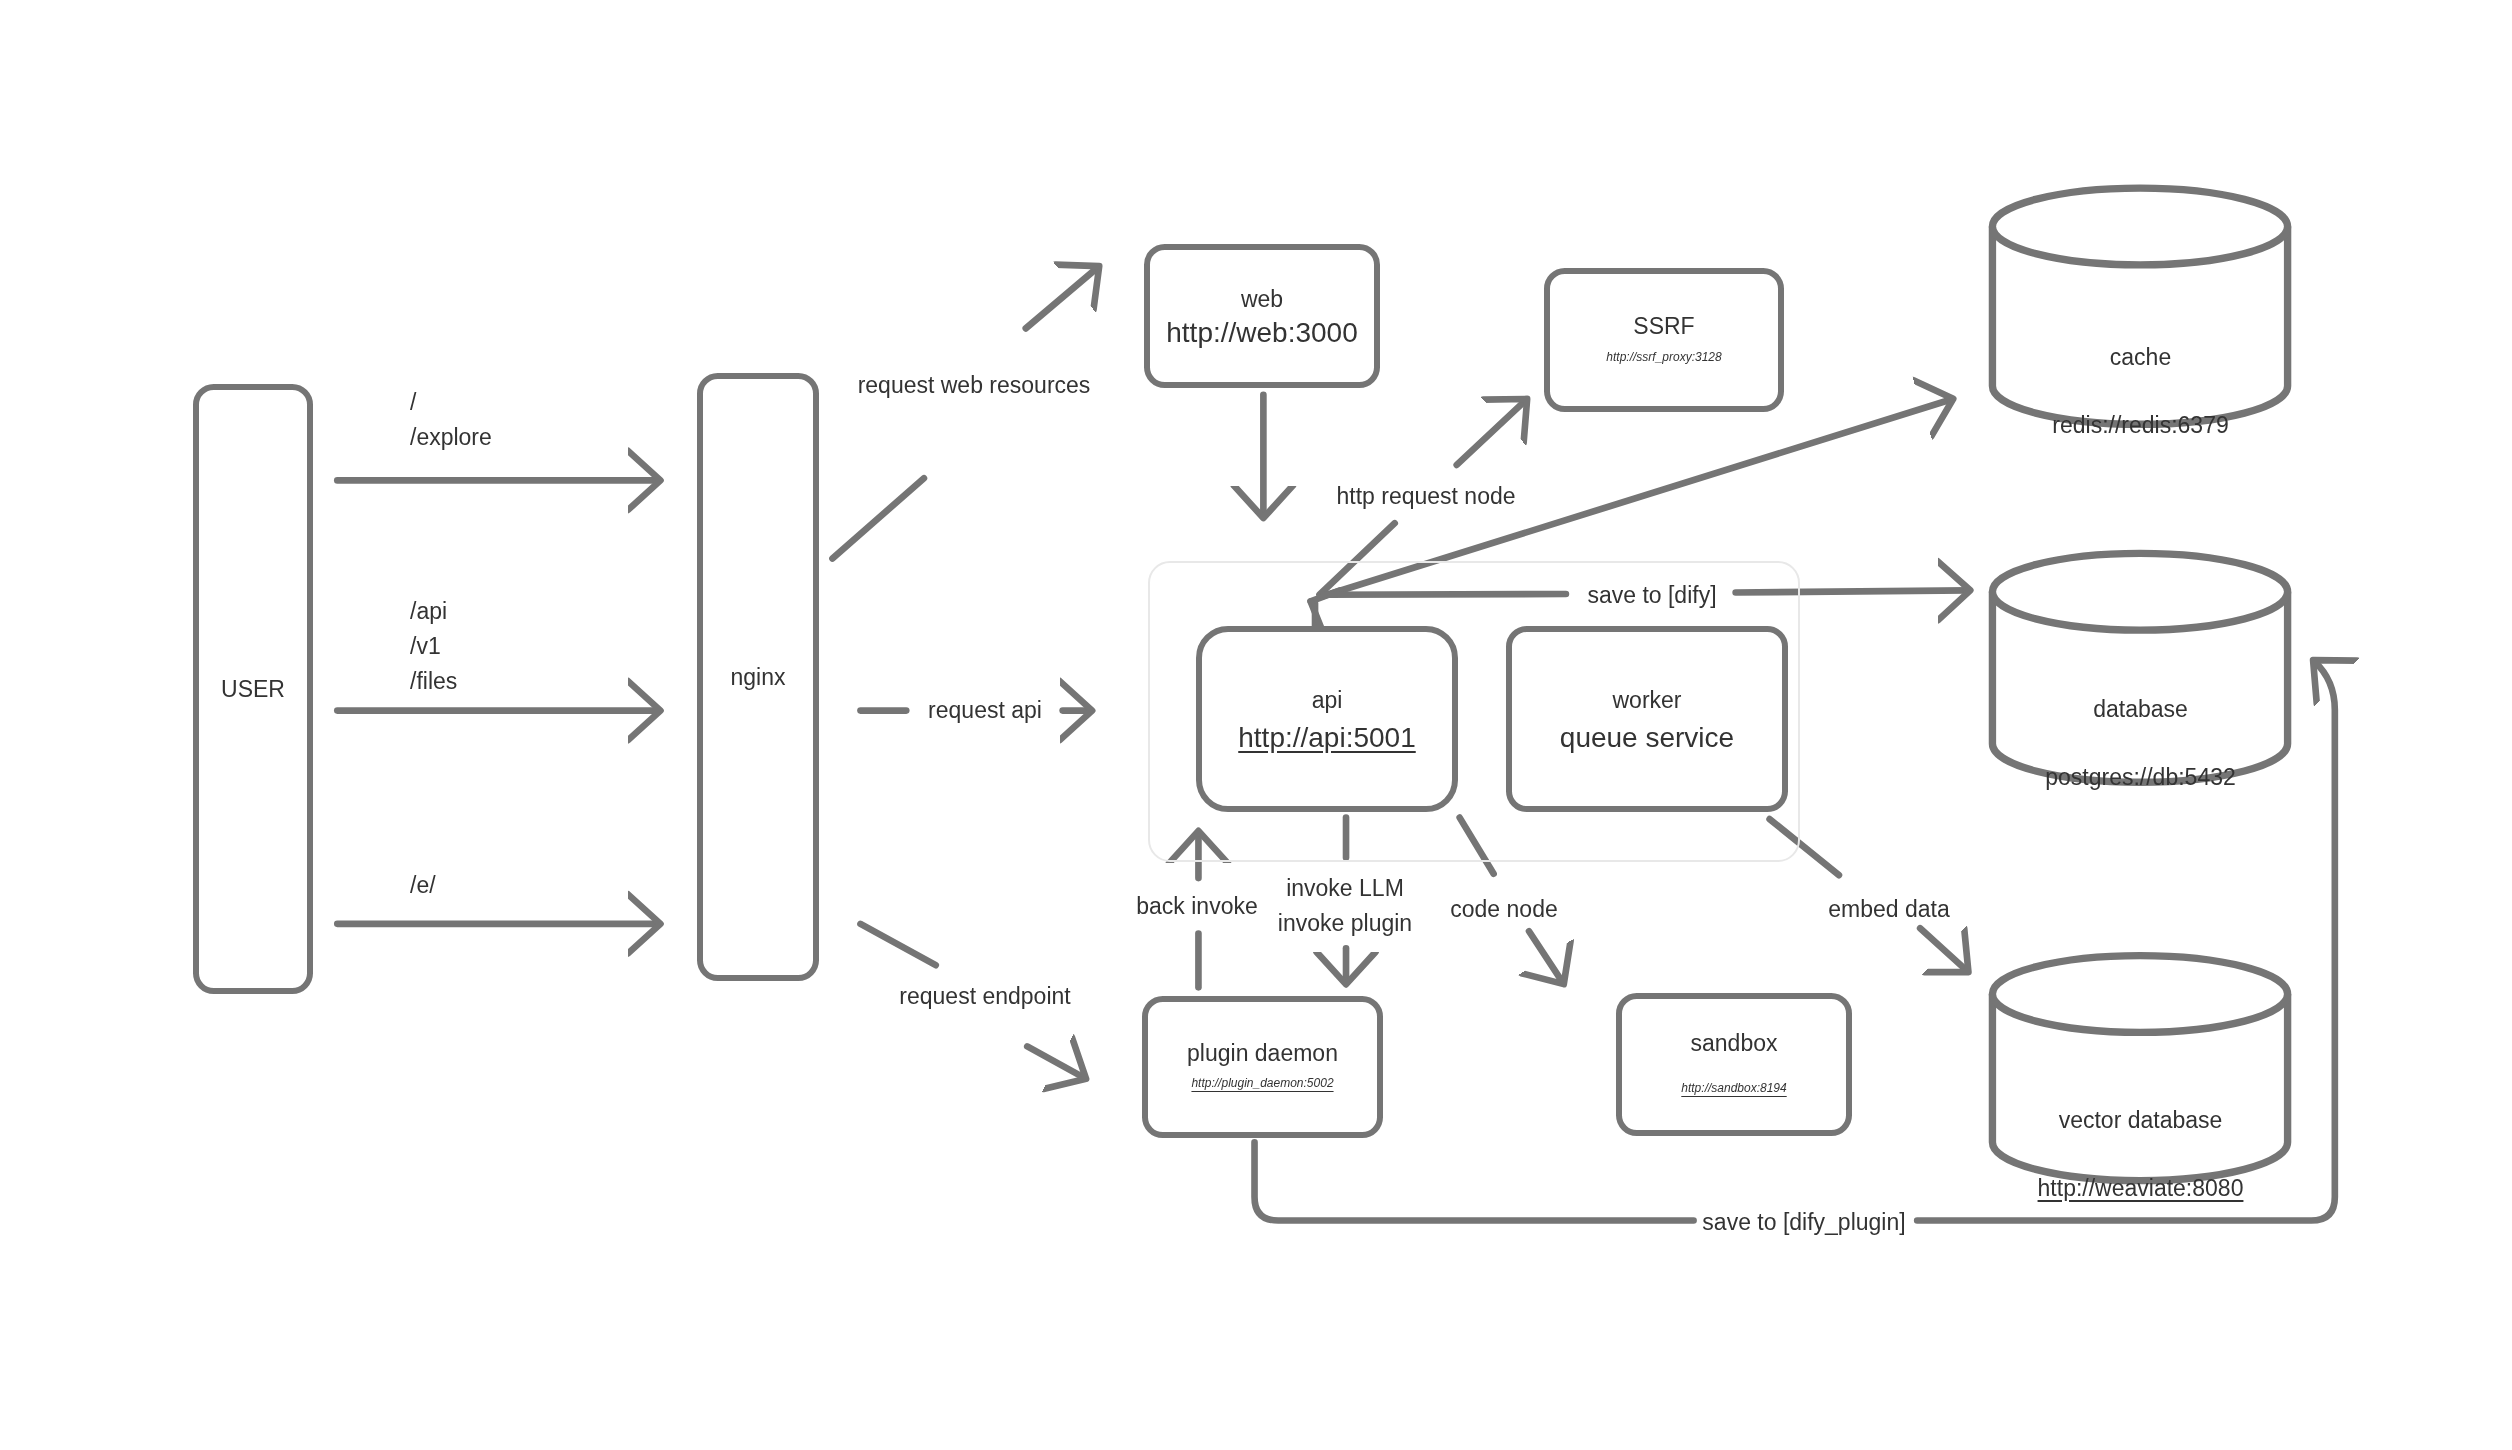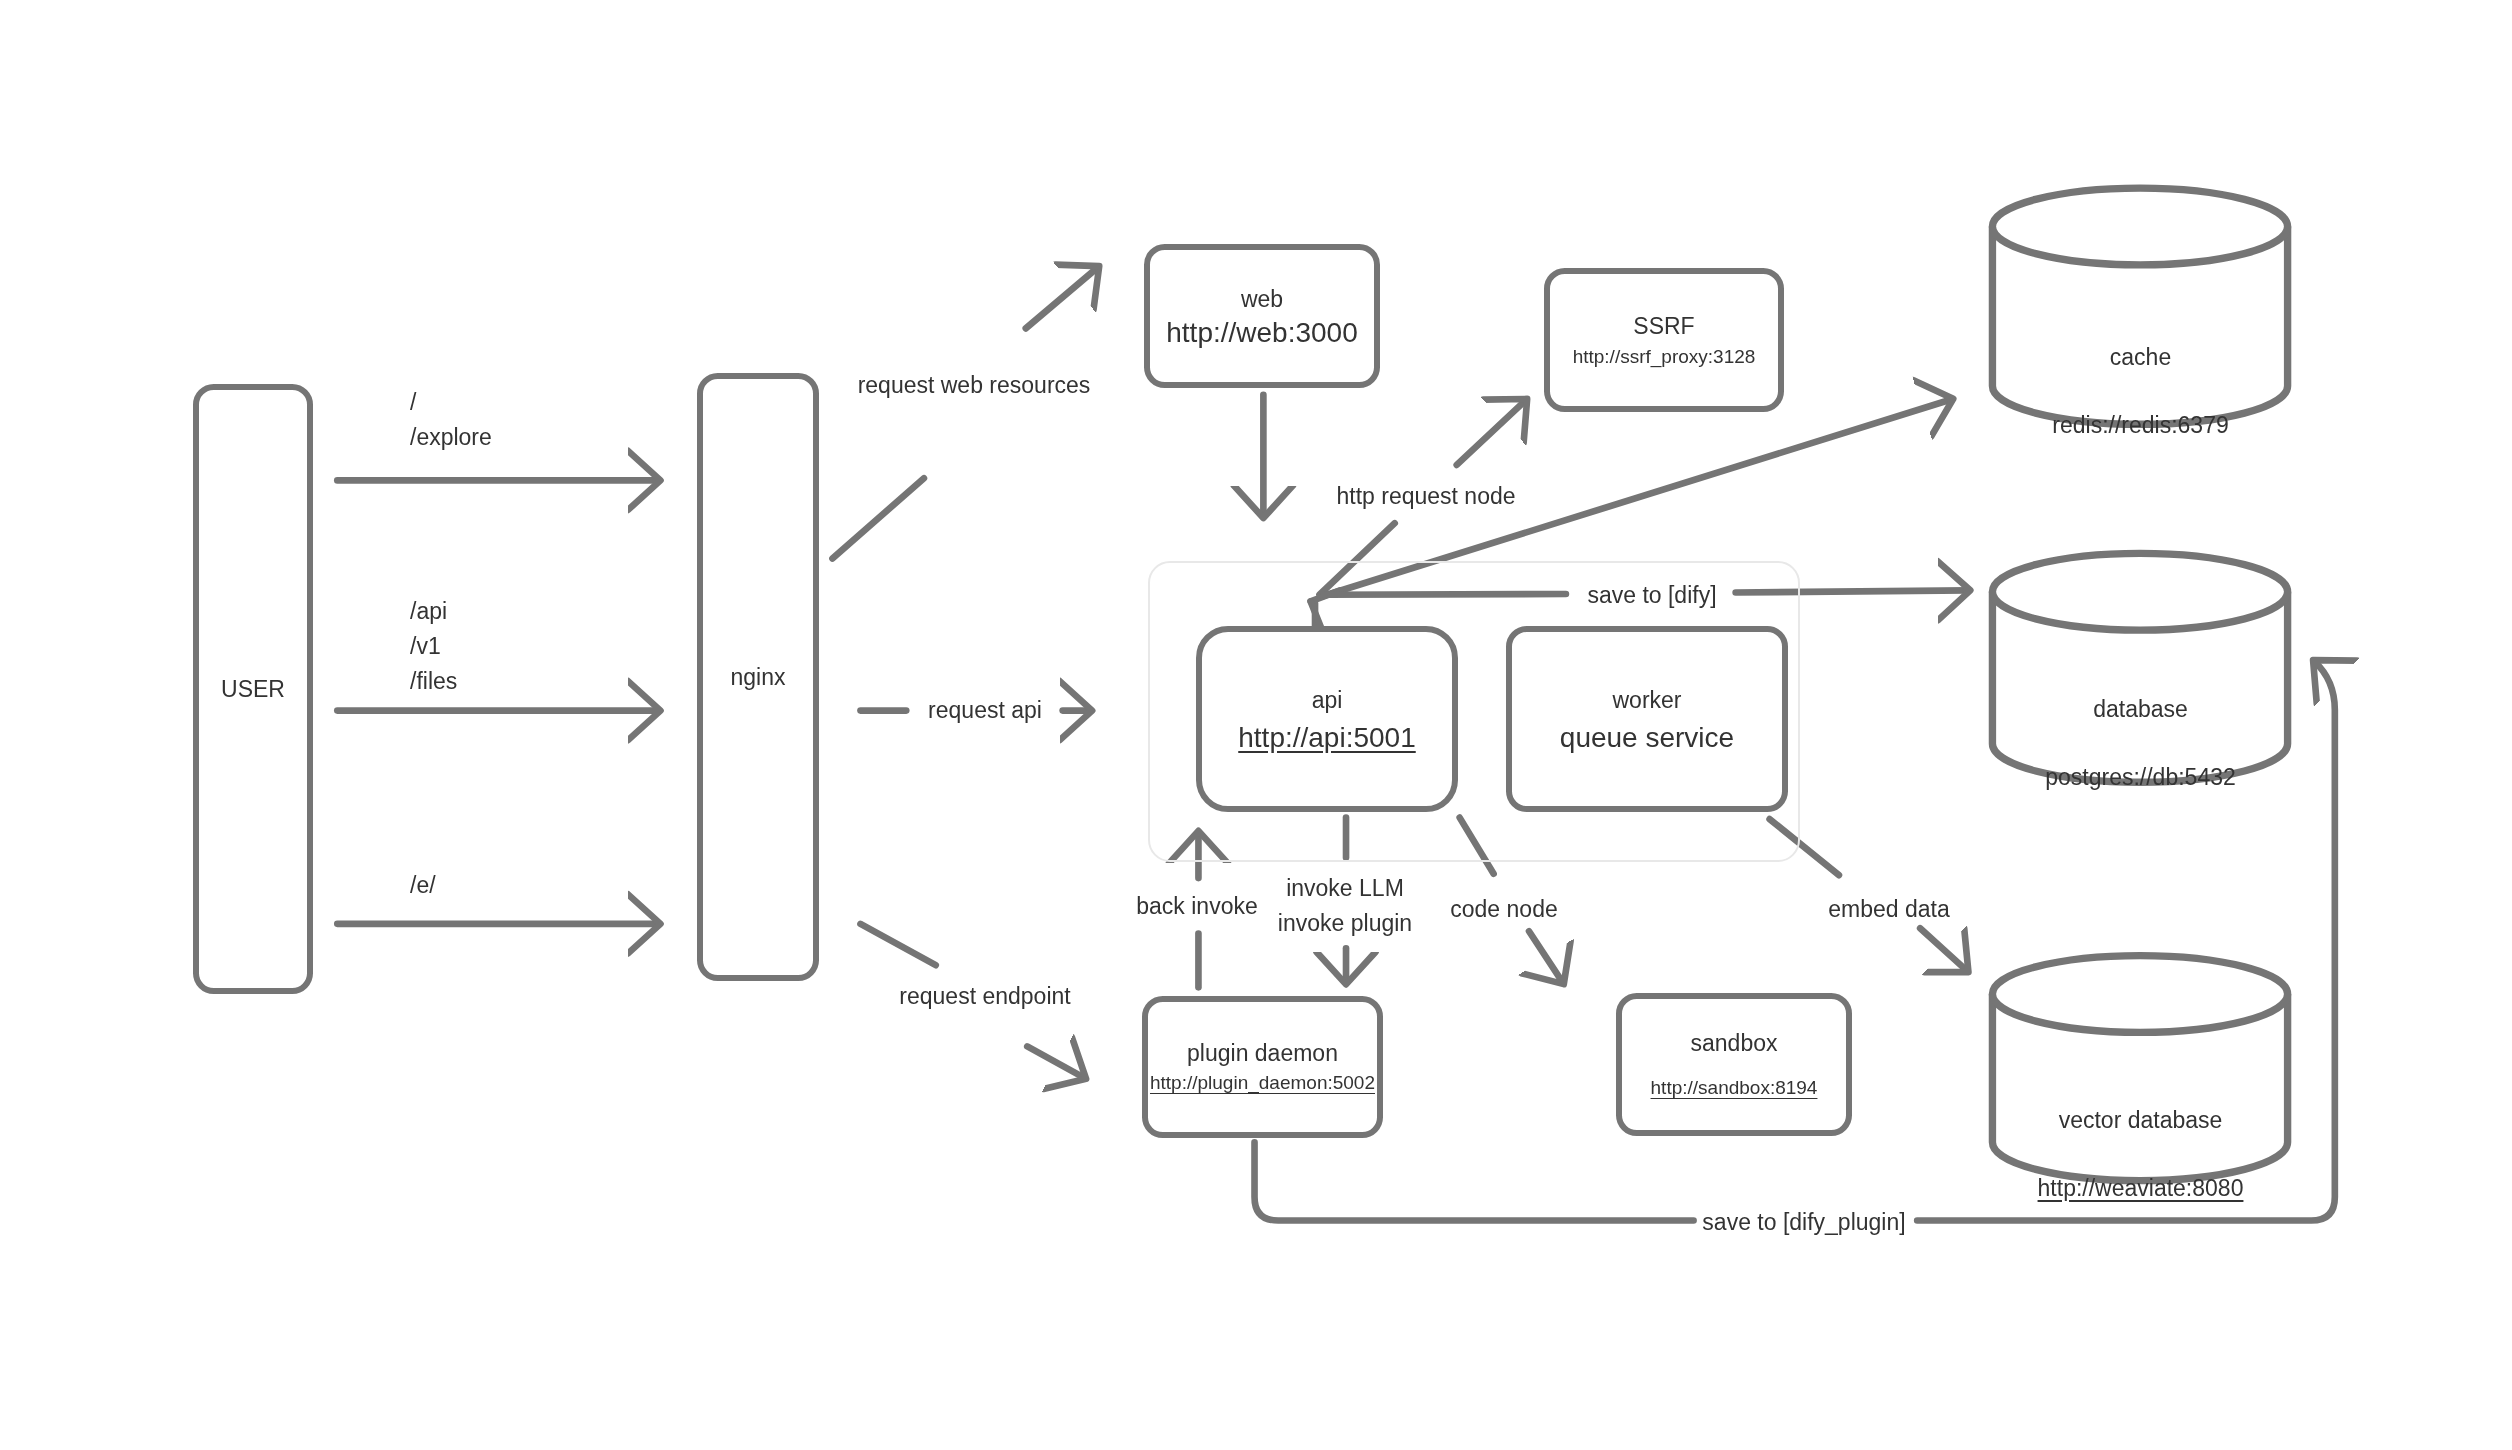--- a/index.html
+++ b/index.html
@@ -7,21 +7,21 @@
           font-family:"Liberation Sans",sans-serif;color:#333333;}
   #wires{position:absolute;left:0;top:0;width:2512px;height:1450px;}
 
   .node{position:absolute;box-sizing:border-box;border:6.6px solid #757575;border-radius:20.7px;
         background:#ffffff;display:flex;flex-direction:column;align-items:center;justify-content:center;
         gap:10.3px;text-align:left;}
   .group{position:absolute;box-sizing:border-box;border:2.2px solid #e8e8e8;border-radius:22px;
          background:transparent;}
   .title{font-size:23px;line-height:26.6px;color:#333333;}
   .sub{font-size:28px;line-height:26.6px;color:#333333;}
-  .sub.small{font-size:19px;line-height:20.7px;}
+  .sub.small{font-size:12px;line-height:20.7px;font-style:italic;}
   .link{text-decoration:underline;text-underline-offset:3.7px;}
 
   .lbl{position:absolute;font-size:23px;line-height:35px;color:#333333;white-space:pre-line;}
   .lbl.center{transform:translate(-50%,-50%);text-align:center;white-space:nowrap;}
   .lbl.center.multi{white-space:pre-line;line-height:35px;}
 
   .cyl-lbl{position:absolute;width:295px;text-align:center;font-size:23px;line-height:34px;
            color:#333333;white-space:pre-line;}
 </style>
 </head>

